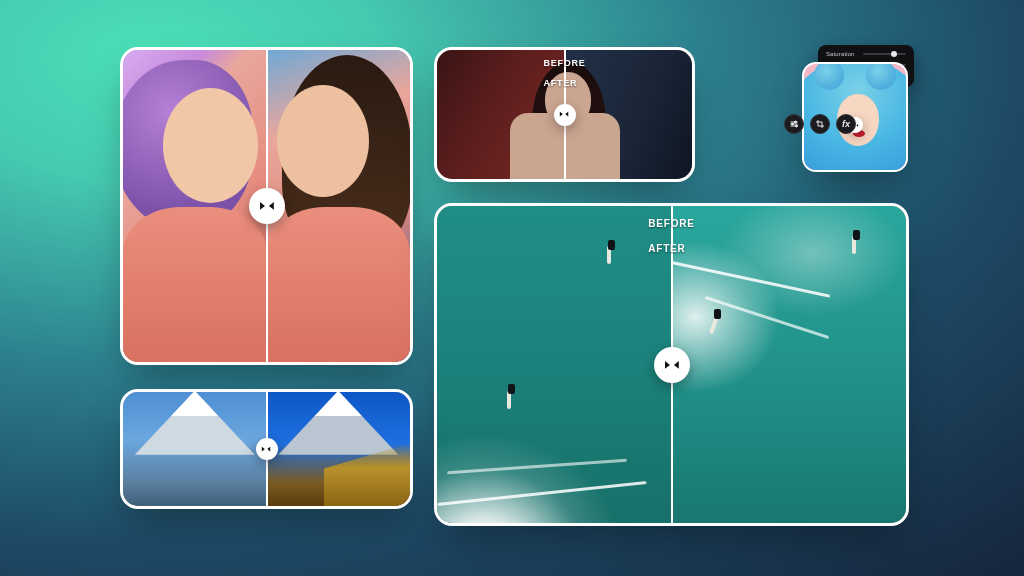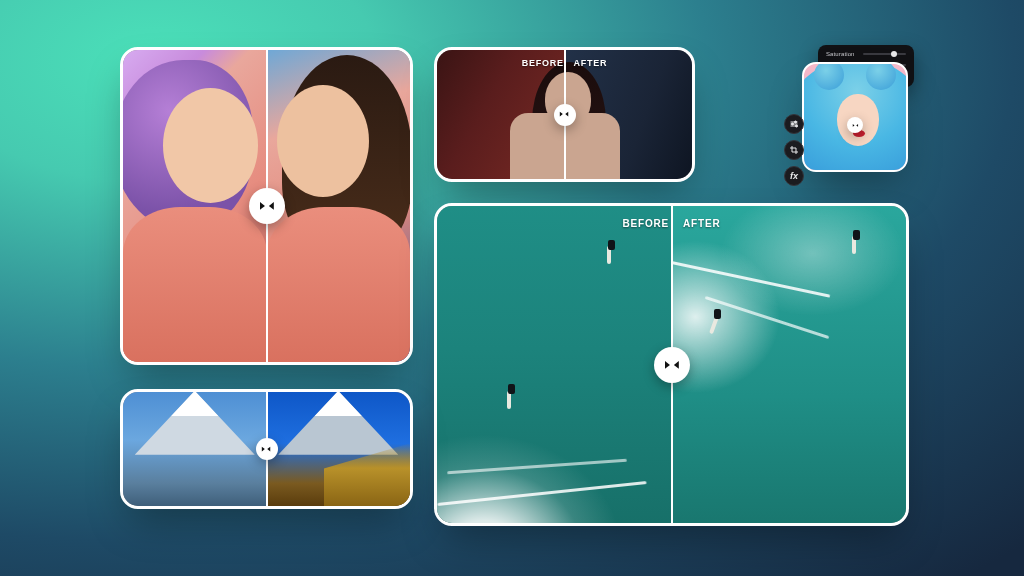--- a/index.html
+++ b/index.html
@@ -46,21 +46,21 @@
   .handle.small { width:22px; height:22px; }
   .handle.tiny  { width:16px; height:16px; }
   .handle svg { width:55%; height:55%; }
   .tri-l { fill:#111; }
   .tri-r { fill:#111; }
 
   
   .ba-labels {
     position:absolute; left:50%; top:8px; transform:translateX(-50%);
     display:flex; gap:10px; font-size:9px; font-weight:700; letter-spacing:.08em;
-    color:#fff; text-shadow:0 1px 2px rgba(0,0,0,.5);
+    color:#fff; text-shadow:0 1px 2px rgba(0,0,0,.5);flex-direction:column;
   }
   .ba-labels.lg { font-size:10px; top:12px; gap:14px; }
 
   
   #c1 .half:first-child  { background: linear-gradient(135deg,#d7abf0 0%, #c88bdc 18%, #e9a79c 28%, #e68b7e 60%, #9e4a4a 100%); }
   #c1 .half:last-child   { background: linear-gradient(160deg,#6fa8d6 0%, #e9a79c 25%, #e28a7c 55%, #2c4aa0 100%); }
   
   .face { position:absolute; border-radius:50%; background:#f1c7a7; }
   #c1 .f1 { width:95px; height:115px; left:40px; top:38px; }
   #c1 .f2 { width:92px; height:112px; left:10px; top:35px; background:#edc19f;}
@@ -93,21 +93,21 @@
     border-radius:50% 50% 45% 45%; }
   #c3 .bun1, #c3 .bun2 { position:absolute; width:30px; height:30px; border-radius:50%;
     background:radial-gradient(circle at 40% 35%, #7bd0e8, #3a9ed8); top:-4px; }
   #c3 .bun1 { left:10px; } #c3 .bun2 { right:10px; }
   #c3 .faceB { position:absolute; left:33px; top:30px; width:42px; height:52px;
     background:#f7d6c2; border-radius:48% 48% 50% 50%; }
   #c3 .lips { position:absolute; left:49px; top:66px; width:12px; height:7px;
     background:#c81f2f; border-radius:50%; }
 
   
-  .tool-stack { position:absolute; left:784px; top:114px; display:flex; flex-direction:column; gap:6px; }
+  .tool-stack { position:absolute; left:784px; top:114px; display:flex; flex-direction:row; gap:6px; }
   .tool-btn {
     width:20px; height:20px; border-radius:50%;
     background:#1b1b1f; color:#e8e8ea;
     display:flex; align-items:center; justify-content:center;
     font-size:9px; font-weight:600; cursor:pointer;
     border:1px solid #34343a;
   }
   .tool-btn svg { width:10px; height:10px; stroke:#e8e8ea; stroke-width:2; fill:none; }
 
   

